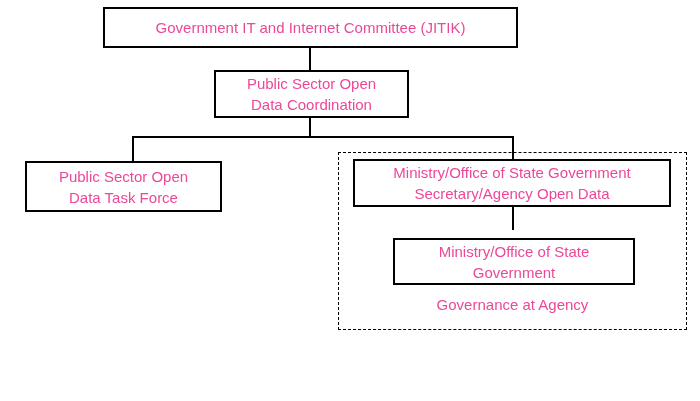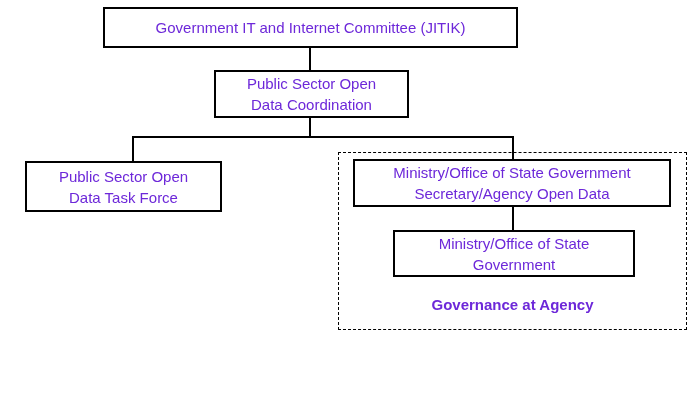--- a/index.html
+++ b/index.html
@@ -7,21 +7,21 @@
     padding: 0;
     background: #ffffff;
     font-family: "Liberation Sans", sans-serif;
   }
   .stage {
     position: relative;
     width: 700px;
     height: 401px;
     background: #ffffff;
     overflow: hidden;
-    color: #6d28d9;
+    color: #ec4899;
   }
   .node {
     position: absolute;
     border: 2px solid #000000;
     background: #ffffff;
     display: flex;
     align-items: center;
     justify-content: center;
     text-align: center;
     font-size: 15px;
@@ -38,21 +38,20 @@
     border: 1px dashed #000000;
     background: transparent;
     box-sizing: border-box;
   }
   .plain-label {
     position: absolute;
     font-size: 15px;
     line-height: 18px;
     text-align: center;
     white-space: nowrap;
-    font-weight: bold;
   }
 </style>
 </head>
 <body>
 
 <div class="stage">
 
   <div class="node" style="left:103px; top:7px; width:415px; height:41px;">Government IT and Internet Committee (JITIK)</div>
 
   <div class="connector" style="left:309px; top:48px; width:2px; height:22px;"></div>
@@ -71,19 +70,19 @@
   <div class="node" style="left:25px; top:161px; width:197px; height:51px;">Public Sector Open
 Data Task Force</div>
 
   <div class="group-dashed" style="left:338px; top:152px; width:349px; height:178px;"></div>
 
   <div class="node" style="left:353px; top:159px; width:318px; height:48px;">Ministry/Office of State Government
 Secretary/Agency Open Data</div>
 
   <div class="connector" style="left:512px; top:207px; width:2px; height:23px;"></div>
 
-  <div class="node" style="left:393px; top:230px; width:242px; height:47px;">Ministry/Office of State
+  <div class="node" style="left:393px; top:238px; width:242px; height:47px;">Ministry/Office of State
 Government</div>
 
   <div class="plain-label" style="left:338px; top:296px; width:349px;">Governance at Agency</div>
 
 
 </div>
 
 </body></html>

